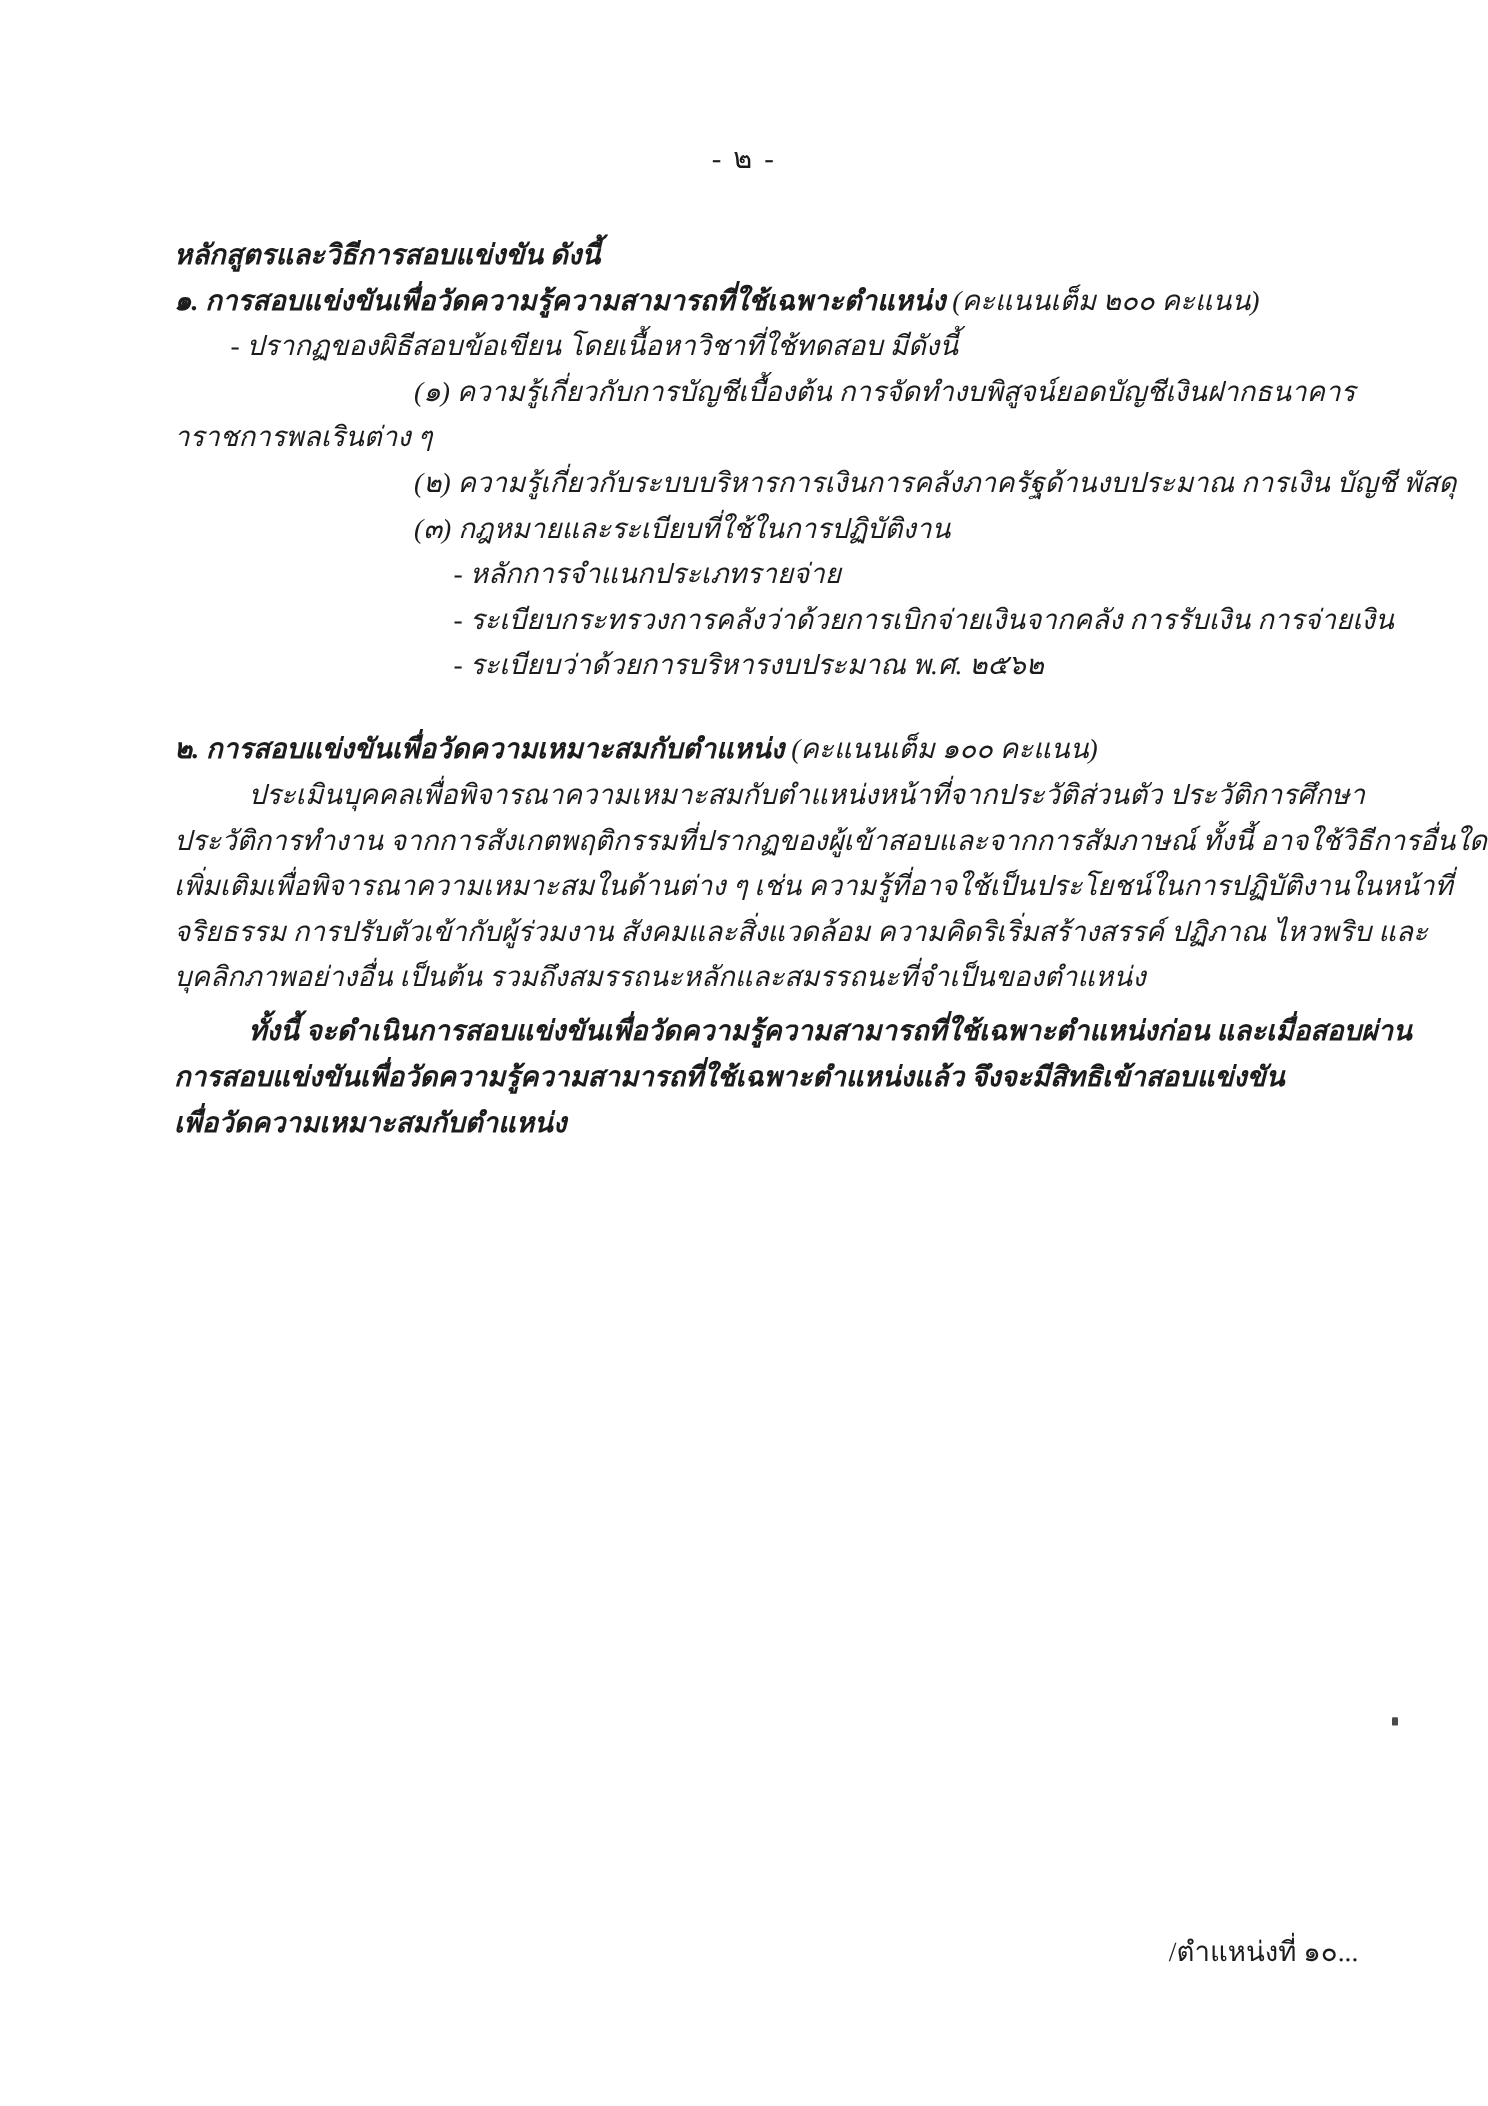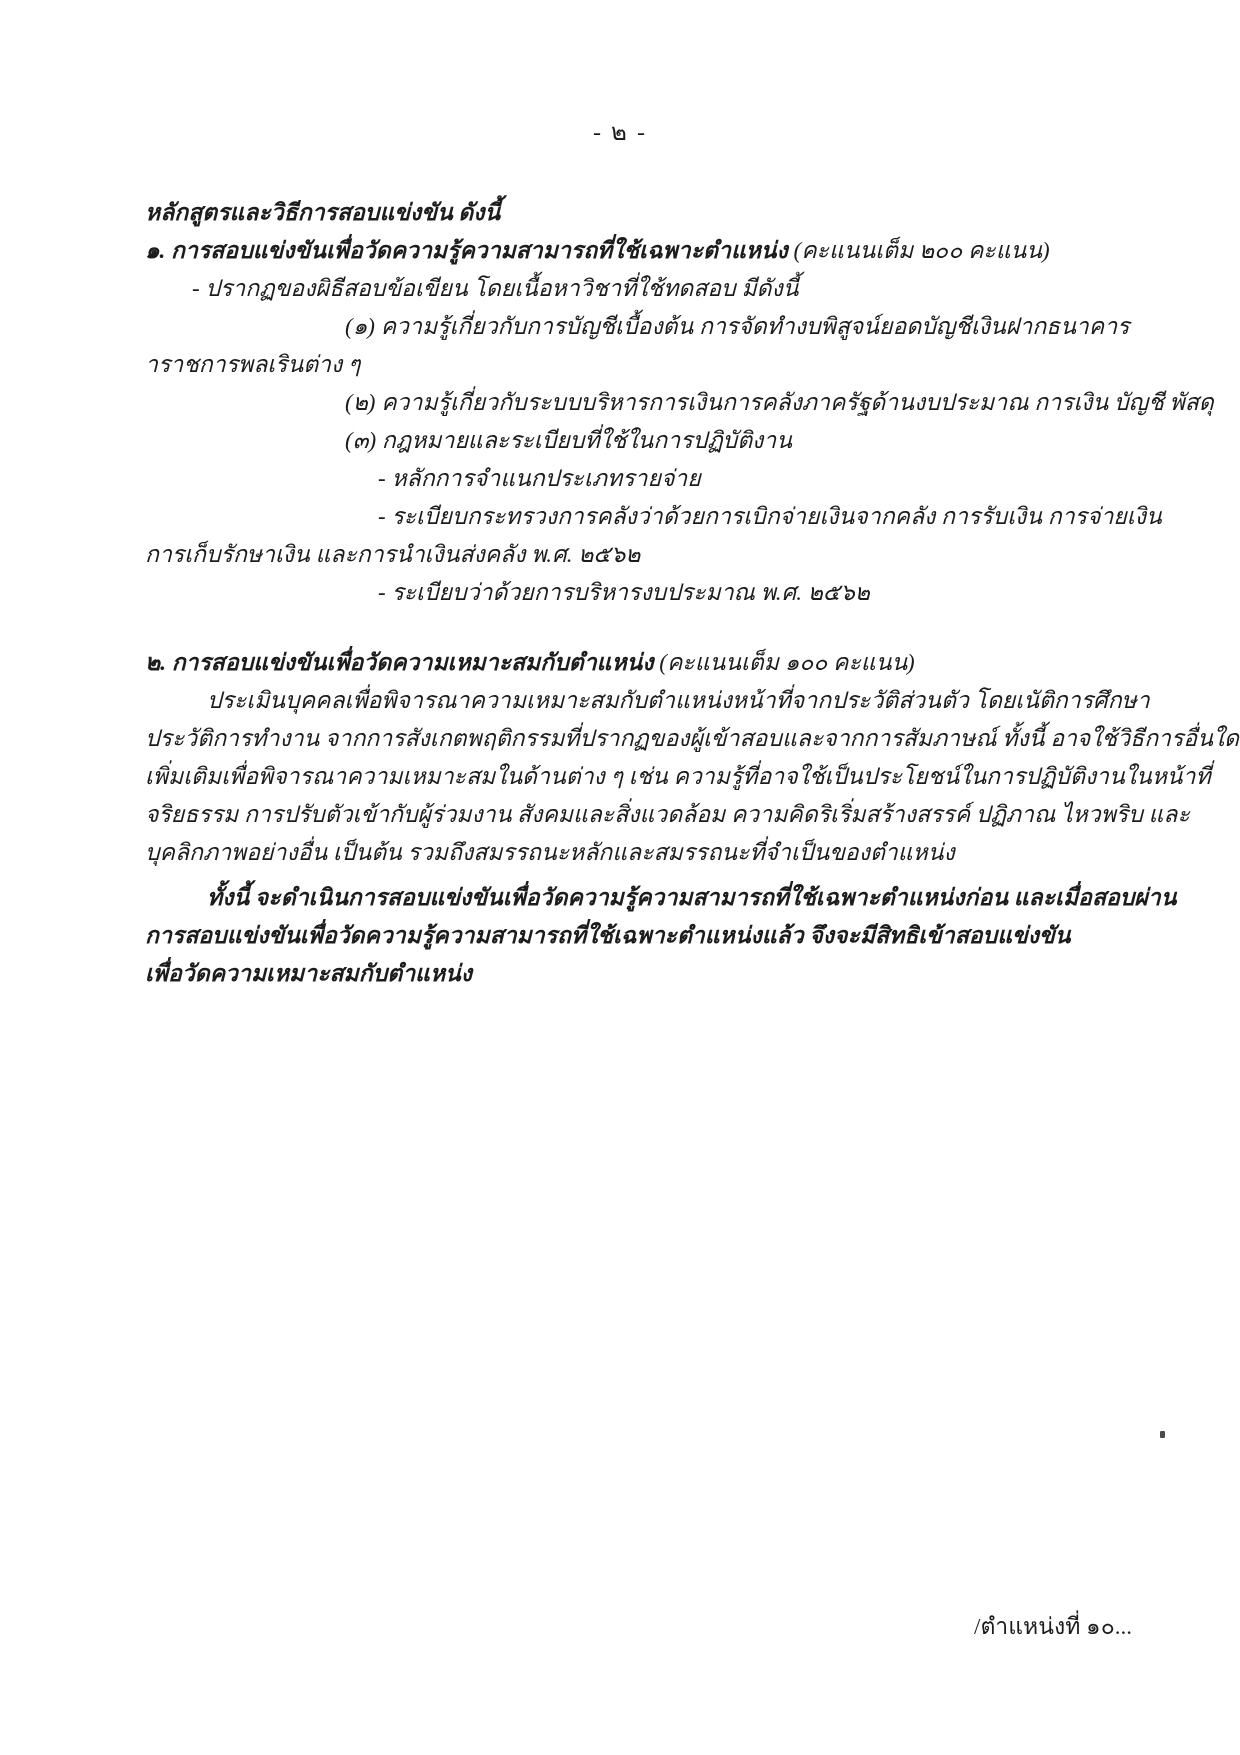--- a/index.html
+++ b/index.html
@@ -54,26 +54,25 @@
     <div class="line"><span class="bold">๑. การสอบแข่งขันเพื่อวัดความรู้ความสามารถที่ใช้เฉพาะตำแหน่ง</span><span> </span><span class="score">(คะแนนเต็ม ๒๐๐ คะแนน)</span></div>
 
     <div class="line ind-method">- ปรากฏของผิธีสอบข้อเขียน โดยเนื้อหาวิชาที่ใช้ทดสอบ มีดังนี้</div>
 
     <div class="line ind-item">(๑) ความรู้เกี่ยวกับการบัญชีเบื้องต้น การจัดทำงบพิสูจน์ยอดบัญชีเงินฝากธนาคาร</div>
     <div class="line">าราชการพลเรินต่าง ๆ</div>
     <div class="line ind-item">(๒) ความรู้เกี่ยวกับระบบบริหารการเงินการคลังภาครัฐด้านงบประมาณ การเงิน บัญชี พัสดุ</div>
     <div class="line ind-item">(๓) กฎหมายและระเบียบที่ใช้ในการปฏิบัติงาน</div>
     <div class="line ind-sub">- หลักการจำแนกประเภทรายจ่าย</div>
     <div class="line ind-sub">- ระเบียบกระทรวงการคลังว่าด้วยการเบิกจ่ายเงินจากคลัง การรับเงิน การจ่ายเงิน</div>
-    <div class="line">การเก็บรักษาเงิน และการนำเงินส่งคลัง พ.ศ. ๒๕๖๒</div>
     <div class="line ind-sub">- ระเบียบว่าด้วยการบริหารงบประมาณ พ.ศ. ๒๕๖๒</div>
 
     <div class="line sec2"><span class="bold">๒. การสอบแข่งขันเพื่อวัดความเหมาะสมกับตำแหน่ง</span><span> </span><span class="score">(คะแนนเต็ม ๑๐๐ คะแนน)</span></div>
 
-    <div class="line ind-para">ประเมินบุคคลเพื่อพิจารณาความเหมาะสมกับตำแหน่งหน้าที่จากประวัติส่วนตัว โดยเนัติการศึกษา</div>
+    <div class="line ind-para">ประเมินบุคคลเพื่อพิจารณาความเหมาะสมกับตำแหน่งหน้าที่จากประวัติส่วนตัว ประวัติการศึกษา</div>
     <div class="line">ประวัติการทำงาน จากการสังเกตพฤติกรรมที่ปรากฏของผู้เข้าสอบและจากการสัมภาษณ์ ทั้งนี้ อาจใช้วิธีการอื่นใด</div>
     <div class="line">เพิ่มเติมเพื่อพิจารณาความเหมาะสมในด้านต่าง ๆ เช่น ความรู้ที่อาจใช้เป็นประโยชน์ในการปฏิบัติงานในหน้าที่</div>
     <div class="line">จริยธรรม การปรับตัวเข้ากับผู้ร่วมงาน สังคมและสิ่งแวดล้อม ความคิดริเริ่มสร้างสรรค์ ปฏิภาณ ไหวพริบ และ</div>
     <div class="line">บุคลิกภาพอย่างอื่น เป็นต้น รวมถึงสมรรถนะหลักและสมรรถนะที่จำเป็นของตำแหน่ง</div>
 
     <div class="line ind-para bold closing">ทั้งนี้ จะดำเนินการสอบแข่งขันเพื่อวัดความรู้ความสามารถที่ใช้เฉพาะตำแหน่งก่อน  และเมื่อสอบผ่าน</div>
     <div class="line bold">การสอบแข่งขันเพื่อวัดความรู้ความสามารถที่ใช้เฉพาะตำแหน่งแล้ว จึงจะมีสิทธิเข้าสอบแข่งขัน</div>
     <div class="line bold">เพื่อวัดความเหมาะสมกับตำแหน่ง</div>
 
   </div>

